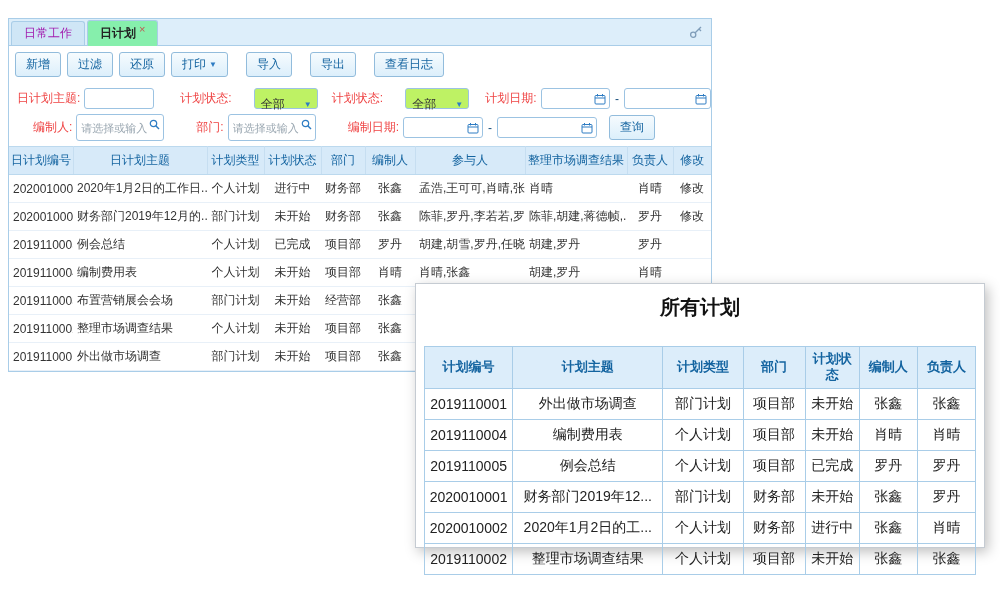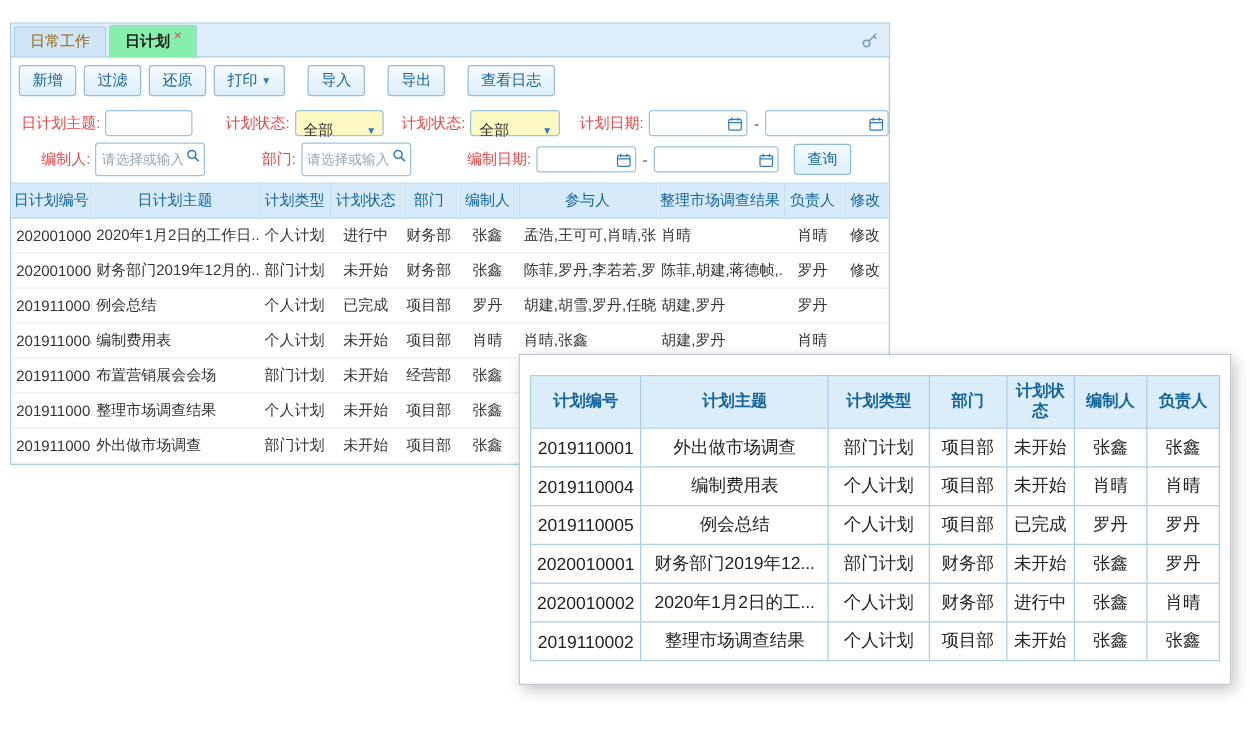--- a/index.html
+++ b/index.html
@@ -6,42 +6,42 @@
   html,body { width:1000px; height:600px; background:#fff; overflow:hidden;
               font-family:"Liberation Sans","DejaVu Sans",sans-serif; }
   .stage { position:relative; width:1000px; height:600px; }
 
   
   .main-window { position:absolute; left:8px; top:18px; width:704px;
                  background:#fff; border:1px solid #a9cde8; font-size:12px; }
   .tabbar { height:27px; background:#ddeefa; border-bottom:1px solid #a9cde8;
             display:flex; align-items:flex-end; padding-left:2px; position:relative; }
   .tab { display:inline-flex; align-items:center; height:24px; padding:0 12px; margin-right:2px;
-         font-size:12px; color:#a16207; background:#cfe6f6; border:1px solid #a9cde8;
+         font-size:12px; color:#a21caf; background:#cfe6f6; border:1px solid #a9cde8;
          border-bottom:none; border-radius:3px 3px 0 0; cursor:pointer; white-space:nowrap; }
   .tab.active { background:#86efac; color:#222; font-weight:bold; height:26px; margin-bottom:-1px; }
   .tab-close { color:#c05a55; font-size:11px; margin-left:3px; position:relative; top:-5px; font-weight:normal; }
   .key-btn { position:absolute; right:8px; top:6px; cursor:pointer; line-height:0; }
 
   .toolbar { display:flex; gap:6px; padding:6px 6px 5px; }
   .btn { display:inline-flex; align-items:center; gap:3px; background:linear-gradient(#f6fbfe,#dceffb);
          border:1px solid #92bcdc; border-radius:3px; color:#1464a0; font-size:12px;
          padding:3px 10px; cursor:pointer; font-family:inherit; white-space:nowrap; }
   .caret { font-size:8px; color:#2e7cc3; line-height:1; }
 
   .filters { padding:2px 0 4px; }
   .frow { display:flex; align-items:center; height:29px; padding-left:8px; }
   .flabel { color:#ef4444; margin-right:4px; white-space:nowrap; }
   .ml12{margin-left:12px} .ml14{margin-left:14px} .ml16{margin-left:16px}
-  .ml26{margin-left:26px} .ml36{margin-left:45px}
+  .ml26{margin-left:26px} .ml36{margin-left:32px}
   .txt { width:70px; height:21px; border:1px solid #9cc3e2; border-radius:3px;
          padding:0 4px; font-size:12px; color:#333; font-family:inherit; }
-  .sel { width:72px; height:21px; border:1px solid #9cc3e2; border-radius:3px; background:#fef9c3;
+  .sel { width:72px; height:21px; border:1px solid #9cc3e2; border-radius:3px; background:#bef264;
          display:flex; align-items:center; justify-content:space-between;
-         padding:12px 5px 0 6px; color:#333; cursor:pointer; }
+         padding:12px 5px 0 6px; color:#333; cursor:pointer;margin-left:18px; }
   .datebox { position:relative; width:80px; height:21px; border:1px solid #9cc3e2;
              border-radius:3px; background:#fff; }
   .datebox.wide { width:100px; }
   .datebox input { width:100%; height:100%; border:none; background:transparent;
                    padding:0 18px 0 4px; font-size:12px; font-family:inherit; }
   .datebox svg { position:absolute; right:3px; top:4px; }
   .searchbox { position:relative; width:88px; height:27px; border:1px solid #9cc3e2;
                border-radius:3px; background:#fff; }
   .searchbox input { width:100%; height:100%; border:none; background:transparent;
                      padding:0 16px 0 4px; font-size:11px; color:#333; font-family:inherit; }
@@ -300,20 +300,21 @@
     <td></td>
     <td></td>
     <td class="c-center link"></td>
     <td class="c-center link"></td>
   </tr>
 </tbody>
     </table>
   </div>
 
   <div class="popup">
+    <div class="popup-title">所有计划</div>
     <table class="ptable">
       <colgroup>
         <col style="width:88px">
           <col style="width:150px">
           <col style="width:80px">
           <col style="width:62px">
         <col style="width:54px">
           <col style="width:58px">
           <col style="width:58px">
       </colgroup>

